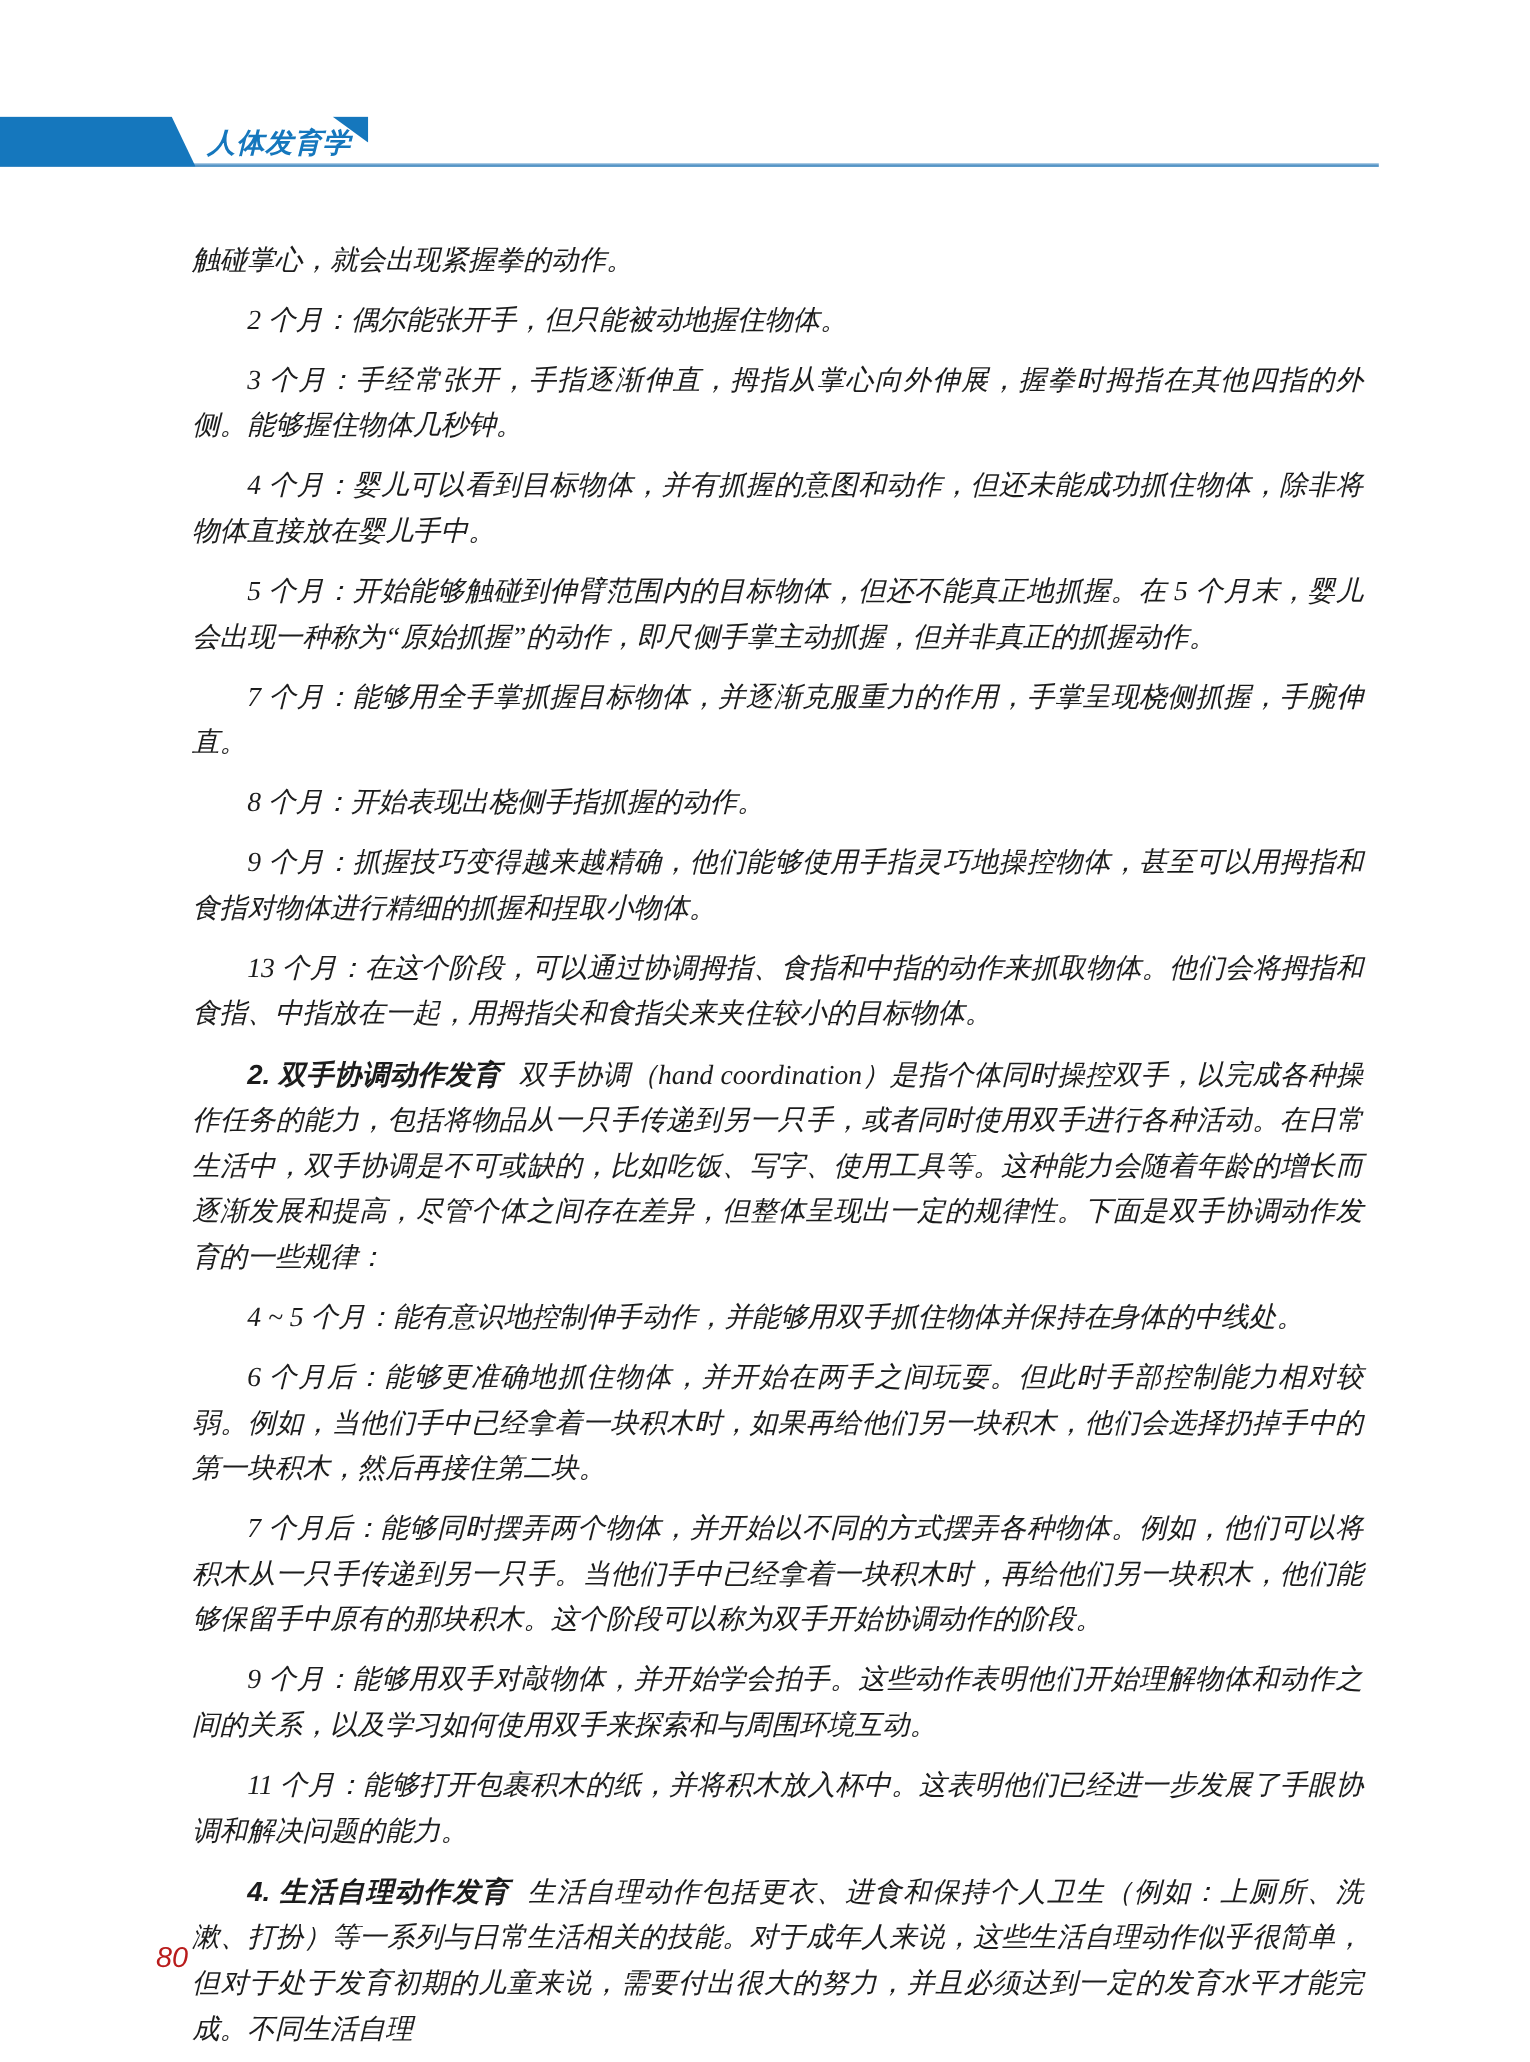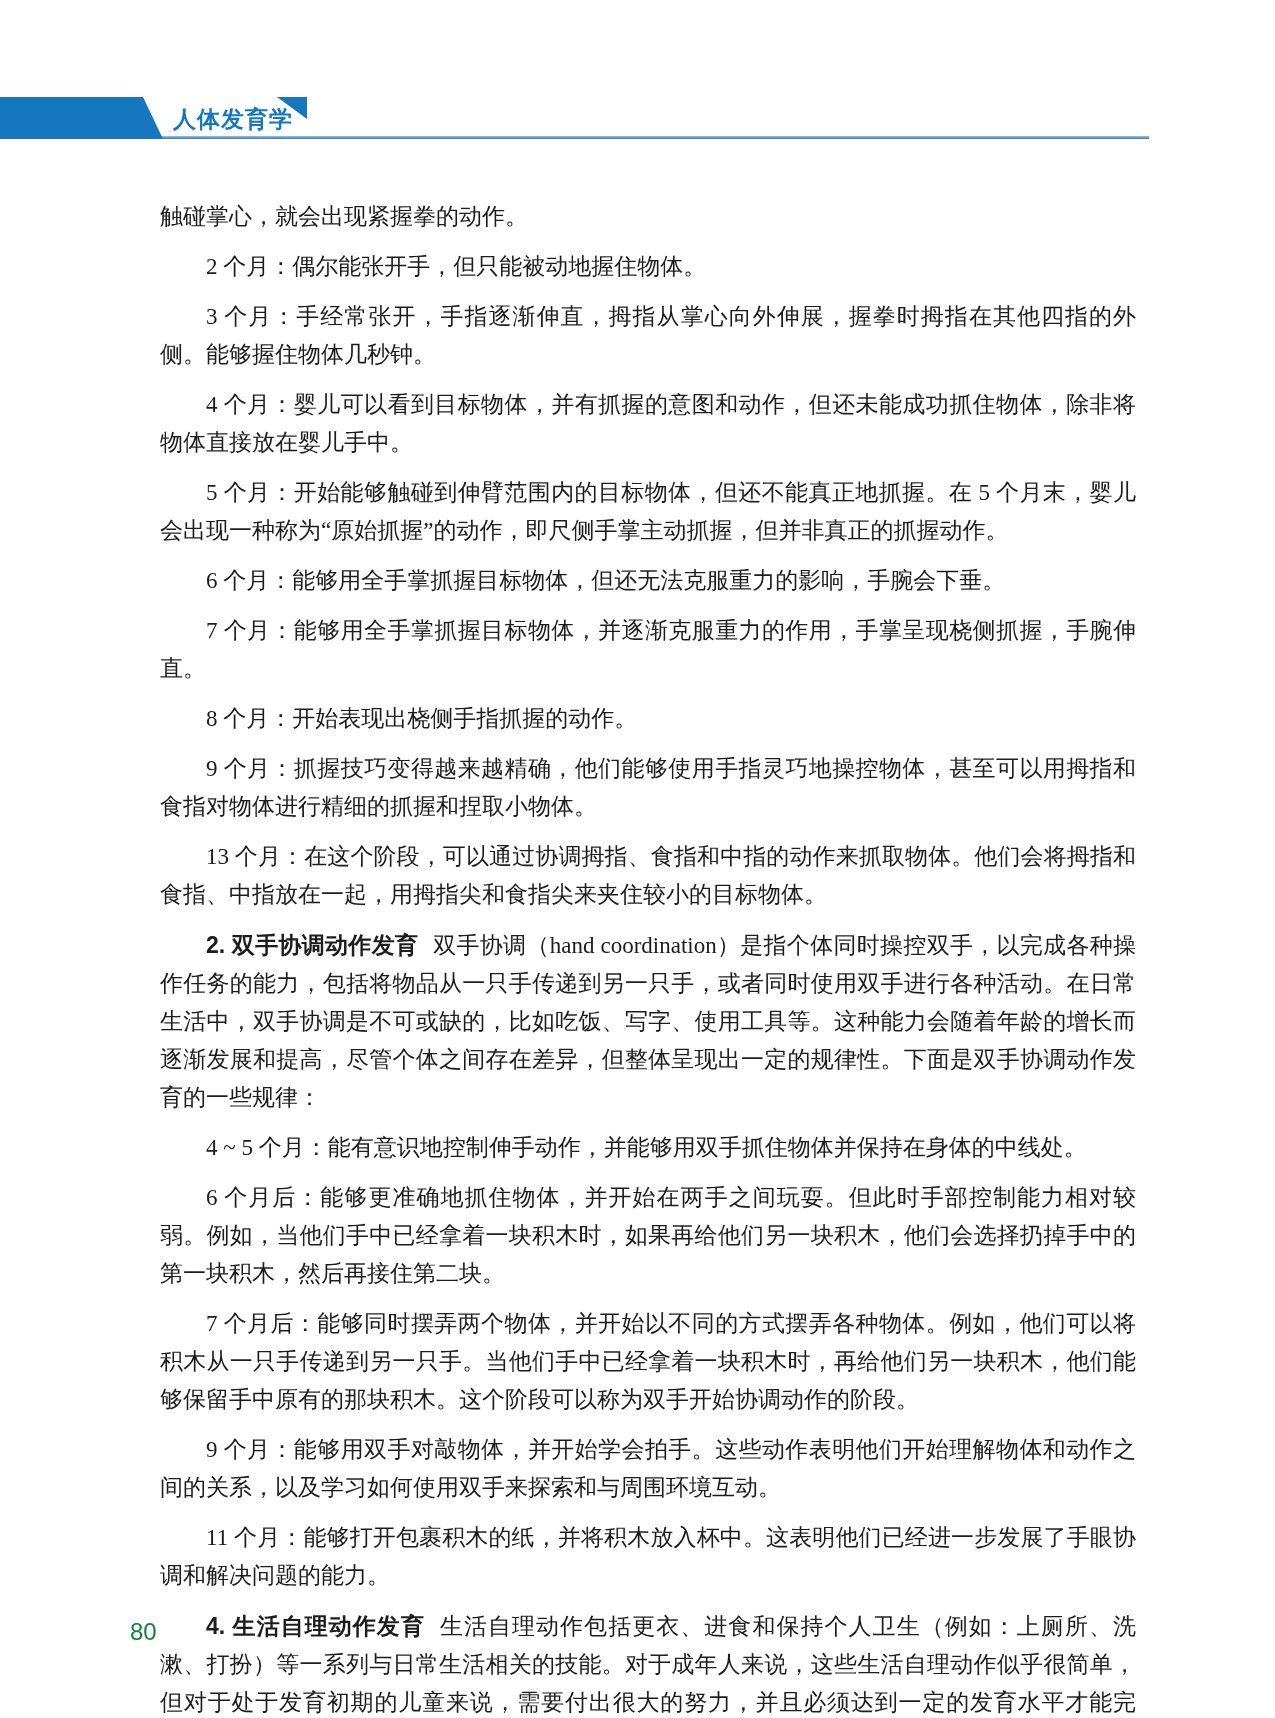--- a/index.html
+++ b/index.html
@@ -9,20 +9,21 @@
     --ink:#1c1c1c;
   }
   html,body{margin:0;padding:0;background:#ffffff;}
   .page{
     position:relative;
     width:1149px;height:1718px;
     background:#ffffff;
     overflow:hidden;
     font-family:"Liberation Serif","DejaVu Serif",serif;
     color:var(--ink);
+    font-style:italic;
   }
   
   .header{position:absolute;left:0;top:0;width:100%;height:145px;}
   .header-rule{
     position:absolute;left:0;top:136px;width:1260px;height:3px;
     background:linear-gradient(to bottom,var(--rule-top),var(--rule-bottom));
   }
   .header-bar{
     position:absolute;left:0;top:97px;width:163px;height:42px;
     background:var(--accent);
@@ -50,42 +51,41 @@
   .content p.indent{text-indent:2em;}
   .lead{
     font-family:"Liberation Sans","DejaVu Sans",sans-serif;
     font-weight:bold;
     margin-right:0.65em;
   }
   
   .page-number{
     position:absolute;left:130px;top:1618px;
     font-family:"Liberation Sans","DejaVu Sans",sans-serif;
-    font-size:24px;color:#15803d;
+    font-size:24px;color:#b91c1c;
   }
 </style>
 </head>
 <body>
 
 <div class="page">
 
   <div class="header">
     <div class="header-rule"></div>
     <div class="header-bar"></div>
     <div class="header-corner"></div>
     <div class="header-label">人体发育学</div>
   </div>
 
   <main class="content" id="content">
       <p class="para">触碰掌心，就会出现紧握拳的动作。</p>
       <p class="para indent">2 个月：偶尔能张开手，但只能被动地握住物体。</p>
       <p class="para indent">3 个月：手经常张开，手指逐渐伸直，拇指从掌心向外伸展，握拳时拇指在其他四指的外侧。能够握住物体几秒钟。</p>
       <p class="para indent">4 个月：婴儿可以看到目标物体，并有抓握的意图和动作，但还未能成功抓住物体，除非将物体直接放在婴儿手中。</p>
       <p class="para indent">5 个月：开始能够触碰到伸臂范围内的目标物体，但还不能真正地抓握。在 5 个月末，婴儿会出现一种称为“原始抓握”的动作，即尺侧手掌主动抓握，但并非真正的抓握动作。</p>
-      <p class="para indent">6 个月：能够用全手掌抓握目标物体，但还无法克服重力的影响，手腕会下垂。</p>
       <p class="para indent">7 个月：能够用全手掌抓握目标物体，并逐渐克服重力的作用，手掌呈现桡侧抓握，手腕伸直。</p>
       <p class="para indent">8 个月：开始表现出桡侧手指抓握的动作。</p>
       <p class="para indent">9 个月：抓握技巧变得越来越精确，他们能够使用手指灵巧地操控物体，甚至可以用拇指和食指对物体进行精细的抓握和捏取小物体。</p>
       <p class="para indent">13 个月：在这个阶段，可以通过协调拇指、食指和中指的动作来抓取物体。他们会将拇指和食指、中指放在一起，用拇指尖和食指尖来夹住较小的目标物体。</p>
       <p class="para indent"><b class="lead">2. 双手协调动作发育</b><span>双手协调（hand coordination）是指个体同时操控双手，以完成各种操作任务的能力，包括将物品从一只手传递到另一只手，或者同时使用双手进行各种活动。在日常生活中，双手协调是不可或缺的，比如吃饭、写字、使用工具等。这种能力会随着年龄的增长而逐渐发展和提高，尽管个体之间存在差异，但整体呈现出一定的规律性。下面是双手协调动作发育的一些规律：</span></p>
       <p class="para indent">4 ~ 5 个月：能有意识地控制伸手动作，并能够用双手抓住物体并保持在身体的中线处。</p>
       <p class="para indent">6 个月后：能够更准确地抓住物体，并开始在两手之间玩耍。但此时手部控制能力相对较弱。例如，当他们手中已经拿着一块积木时，如果再给他们另一块积木，他们会选择扔掉手中的第一块积木，然后再接住第二块。</p>
       <p class="para indent">7 个月后：能够同时摆弄两个物体，并开始以不同的方式摆弄各种物体。例如，他们可以将积木从一只手传递到另一只手。当他们手中已经拿着一块积木时，再给他们另一块积木，他们能够保留手中原有的那块积木。这个阶段可以称为双手开始协调动作的阶段。</p>
       <p class="para indent">9 个月：能够用双手对敲物体，并开始学会拍手。这些动作表明他们开始理解物体和动作之间的关系，以及学习如何使用双手来探索和与周围环境互动。</p>
       <p class="para indent">11 个月：能够打开包裹积木的纸，并将积木放入杯中。这表明他们已经进一步发展了手眼协调和解决问题的能力。</p>

